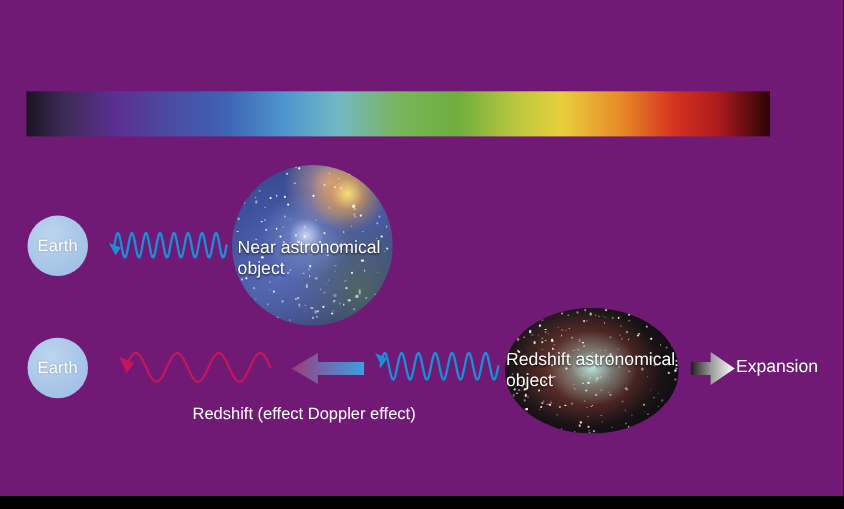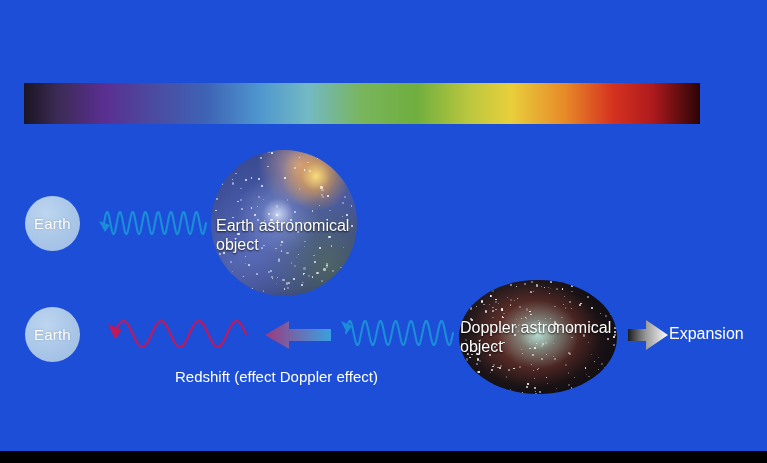--- a/index.html
+++ b/index.html
@@ -1,21 +1,21 @@
 <!DOCTYPE html>
 <html><head>
 <meta charset="utf-8">
 <style>
   html,body{margin:0;padding:0;background:#000;}
   body{
     width:767px;height:463px;overflow:hidden;position:relative;
     font-family:"Liberation Sans","DejaVu Sans",sans-serif;
     background:#000;
   }
-  #stage{position:absolute;inset:0;width:767px;height:451px;background:#1d4ed8;}
+  #stage{position:absolute;inset:0;width:767px;height:451px;background:#701a75;}
 
   
   .spectrum{
     position:absolute;left:24px;top:83px;width:676px;height:41px;
   }
 
   
   .earth{
     position:absolute;width:55px;height:55px;border-radius:50%;
     background:radial-gradient(circle at 38% 32%, #bcd5ef 0%, #a9c6e8 55%, #9dbce2 100%);
@@ -230,21 +230,21 @@
         <i style="left:18.13%;top:56.69%;width:2.21px;height:2.21px;opacity:0.88;"></i>
         <i style="left:63.30%;top:83.91%;width:1.18px;height:1.18px;opacity:0.87;"></i>
         <i style="left:10.50%;top:66.46%;width:2.19px;height:2.19px;opacity:0.39;"></i>
         <i style="left:56.93%;top:41.57%;width:2.35px;height:2.35px;opacity:0.73;"></i>
         <i style="left:21.84%;top:86.11%;width:1.39px;height:1.39px;opacity:0.93;"></i>
         <i style="left:66.51%;top:85.37%;width:2.11px;height:2.11px;opacity:0.31;"></i>
         <i style="left:89.06%;top:99.79%;width:2.15px;height:2.15px;opacity:0.51;"></i>
         <i style="left:16.65%;top:15.75%;width:1.25px;height:1.25px;opacity:0.54;"></i>
         <i style="left:89.70%;top:35.42%;width:2.06px;height:2.06px;opacity:0.46;"></i>
       </div>
-    <div class="lbl" style="left:5px;top:66px;">Earth astronomical</div>
+    <div class="lbl" style="left:5px;top:66px;">Near astronomical</div>
     <div class="lbl" style="left:5px;top:85px;">object</div>
   </div>
 
   <div class="earth" id="earth-far">
     <span>Earth</span>
   </div>
 
   <div class="obj" id="obj-far">
     <div class="sky"></div>
     <div class="stars" id="stars-far">
@@ -472,21 +472,21 @@
         <i style="left:55.01%;top:85.03%;width:1.32px;height:1.32px;opacity:0.94;"></i>
         <i style="left:11.17%;top:64.23%;width:1.60px;height:1.60px;opacity:0.80;"></i>
         <i style="left:37.03%;top:43.90%;width:1.75px;height:1.75px;opacity:0.31;"></i>
         <i style="left:66.73%;top:13.65%;width:0.94px;height:0.94px;opacity:0.64;"></i>
         <i style="left:65.70%;top:20.68%;width:0.91px;height:0.91px;opacity:0.76;"></i>
         <i style="left:70.87%;top:24.30%;width:0.94px;height:0.94px;opacity:0.82;"></i>
         <i style="left:83.84%;top:23.57%;width:1.99px;height:1.99px;opacity:0.96;"></i>
         <i style="left:44.48%;top:59.54%;width:1.29px;height:1.29px;opacity:0.69;"></i>
         <i style="left:51.97%;top:68.27%;width:2.16px;height:2.16px;opacity:0.60;"></i>
       </div>
-    <div class="lbl" style="left:1px;top:38px;">Doppler astronomical</div>
+    <div class="lbl" style="left:1px;top:38px;">Redshift astronomical</div>
     <div class="lbl" style="left:1px;top:57px;">object</div>
   </div>
 
   <svg id="vec" viewBox="0 0 767 463" xmlns="http://www.w3.org/2000/svg">
     <defs>
       <linearGradient id="gradShift" x1="0" y1="0" x2="1" y2="0">
         <stop offset="0%" stop-color="#9c3a7a"></stop>
         <stop offset="45%" stop-color="#6f6aae"></stop>
         <stop offset="100%" stop-color="#3aa0df"></stop>
       </linearGradient>

